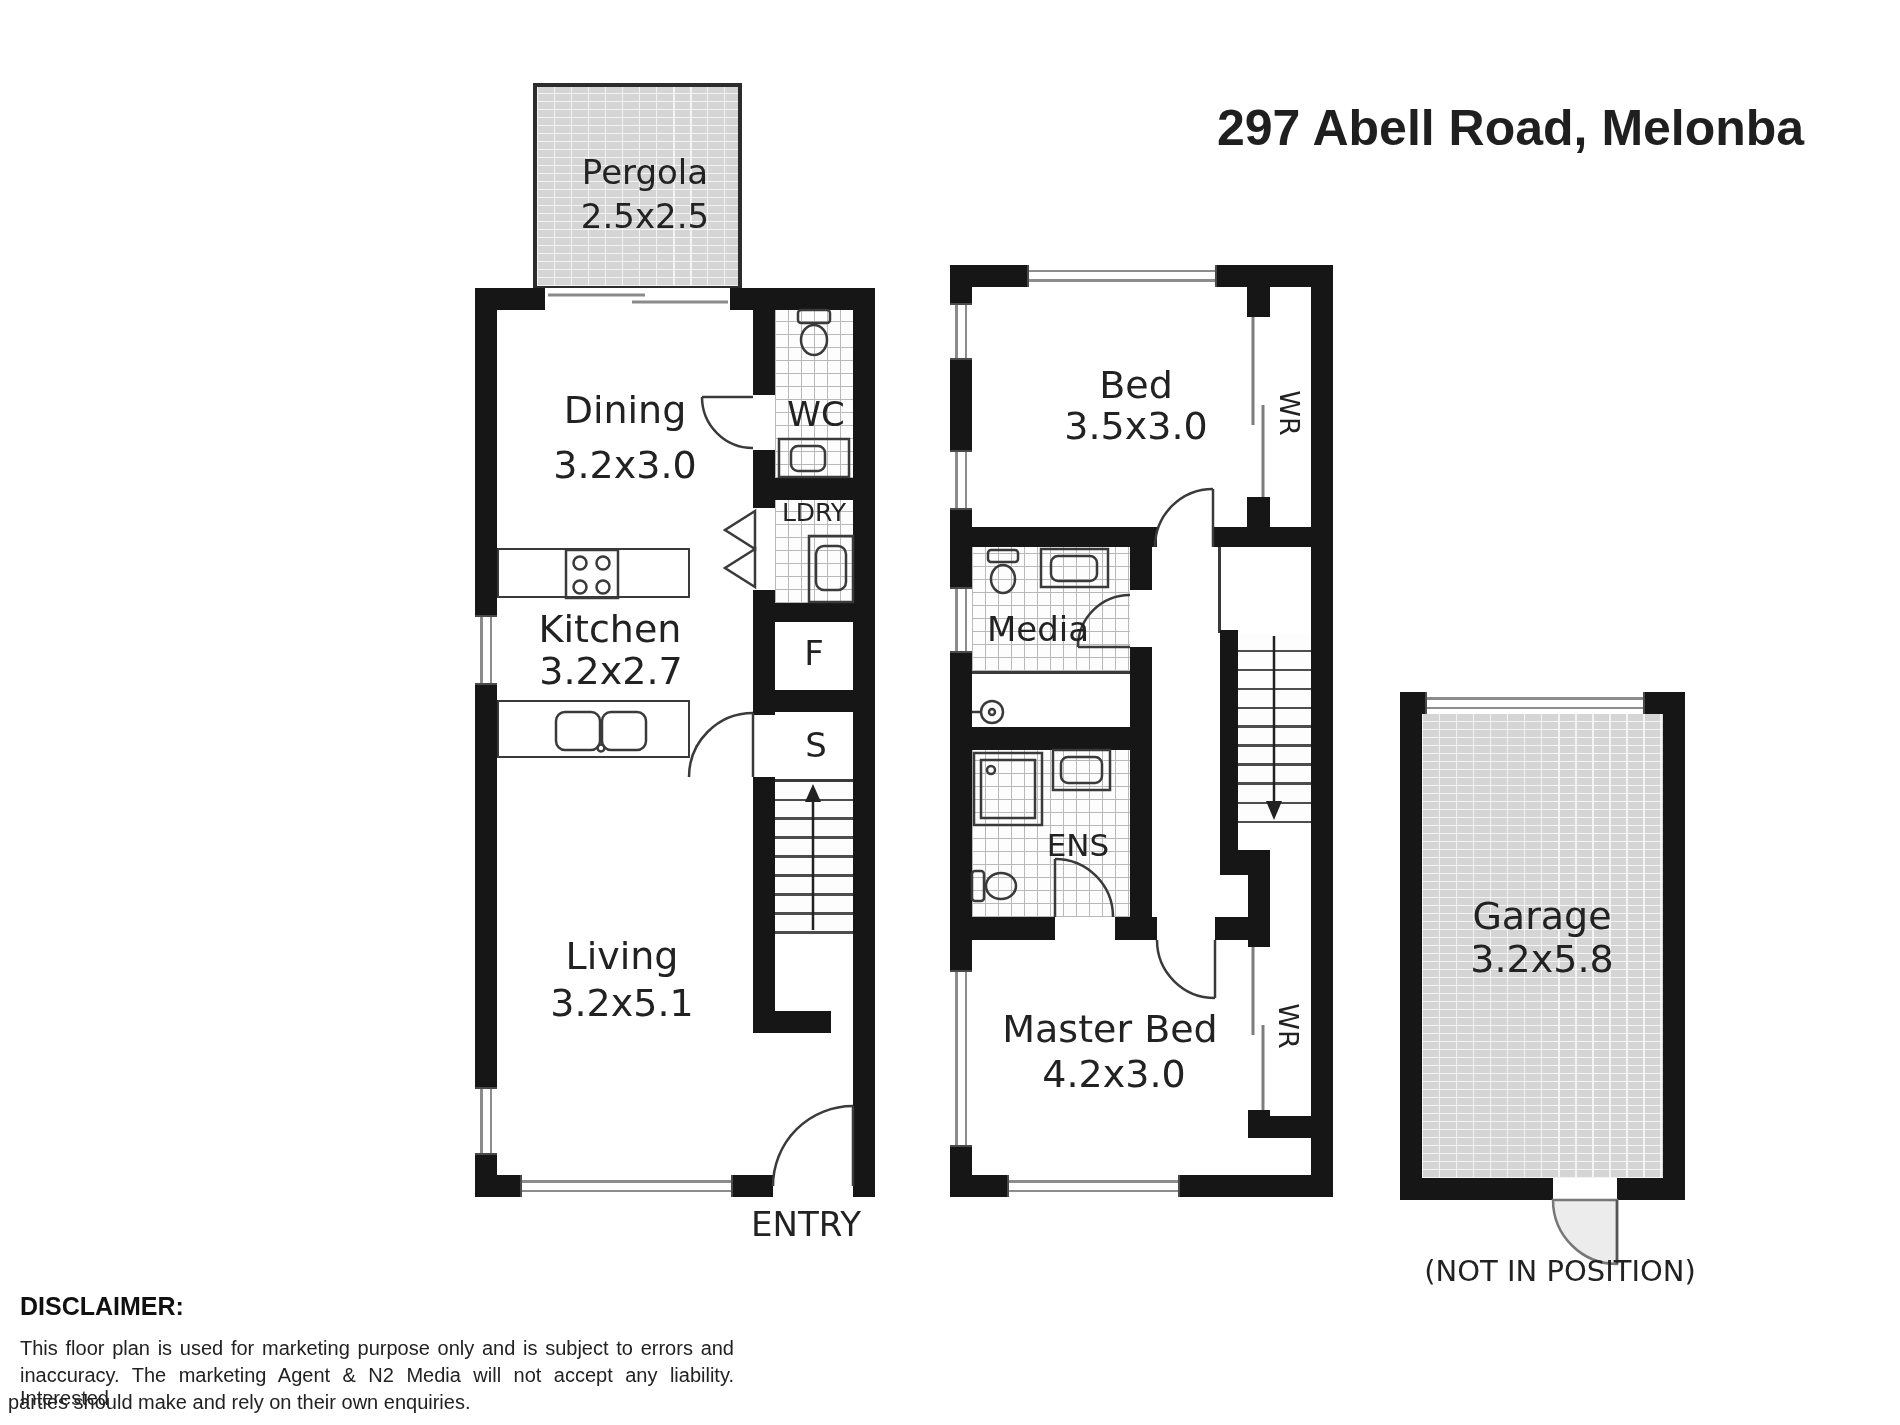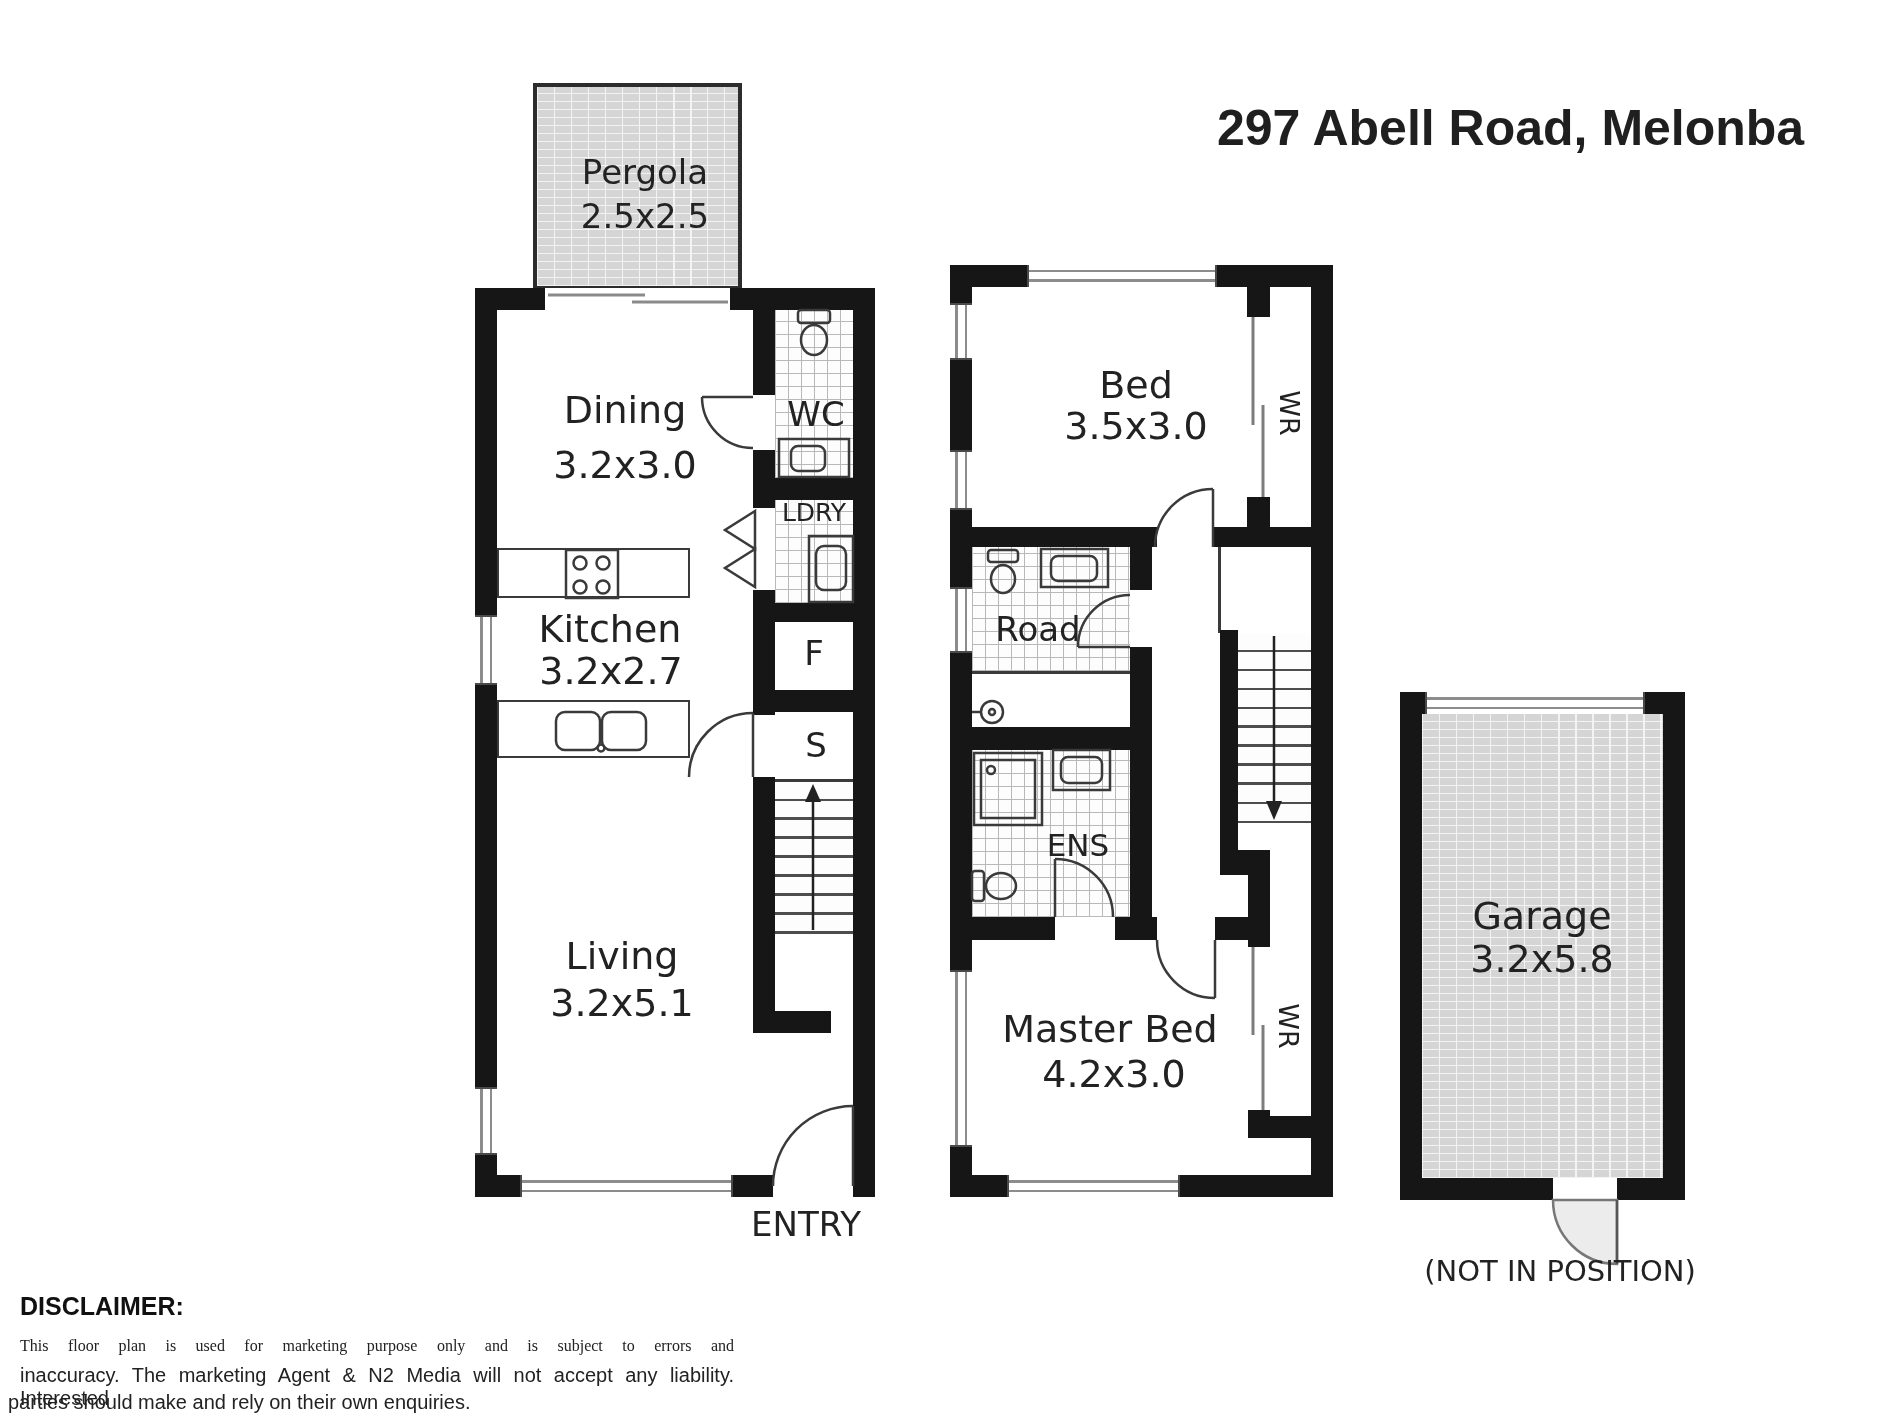--- a/index.html
+++ b/index.html
@@ -247,27 +247,27 @@
 
 <div class="lbl" style="left:622px;top:956px;font-size:38px;">Living</div>
 <div class="lbl" style="left:622px;top:1003px;font-size:38px;">3.2x5.1</div>
 
 <div class="lbl" style="left:806px;top:1224px;font-size:34px;">ENTRY</div>
 
 <div class="lbl" style="left:1136px;top:385px;font-size:38px;">Bed</div>
 <div class="lbl" style="left:1136px;top:426px;font-size:38px;">3.5x3.0</div>
 <div class="lbl rot" style="left:1289px;top:413px;font-size:27px;">WR</div>
 
-<div class="lbl" style="left:1038px;top:629px;font-size:34px;">Road</div>
+<div class="lbl" style="left:1038px;top:629px;font-size:34px;">Media</div>
 <div class="lbl" style="left:1078px;top:845px;font-size:31px;">ENS</div>
 
 <div class="lbl" style="left:1110px;top:1029px;font-size:38px;">Master Bed</div>
 <div class="lbl" style="left:1114px;top:1074px;font-size:38px;">4.2x3.0</div>
 <div class="lbl rot" style="left:1288px;top:1026px;font-size:27px;">WR</div>
 
 <div class="lbl" style="left:1542px;top:916px;font-size:38px;">Garage</div>
 <div class="lbl" style="left:1542px;top:959px;font-size:38px;">3.2x5.8</div>
 <div class="lbl" style="left:1560px;top:1271px;font-size:29px;">(NOT IN POSITION)</div>
 
 <div class="disc-h" style="left:20px;top:1292px;font-size:25px;text-align:center;">DISCLAIMER:</div>
-<div class="disc-l" style="left:20px;top:1337px;font-size:16px;font-family:Liberation Serif, serif;">This floor plan is used for marketing purpose only and is subject to errors and</div>
+<div class="disc-l" style="left:20px;top:1337px;font-size:20px;">This floor plan is used for marketing purpose only and is subject to errors and</div>
 <div class="disc-l" style="left:20px;top:1364px;font-size:20px;">inaccuracy. The marketing Agent &amp; N2 Media will not accept any liability. Interested</div>
 <div class="disc-l disc-last" style="left:8px;top:1391px;font-size:20px;">parties should make and rely on their own enquiries.</div>
 
 </body></html>

